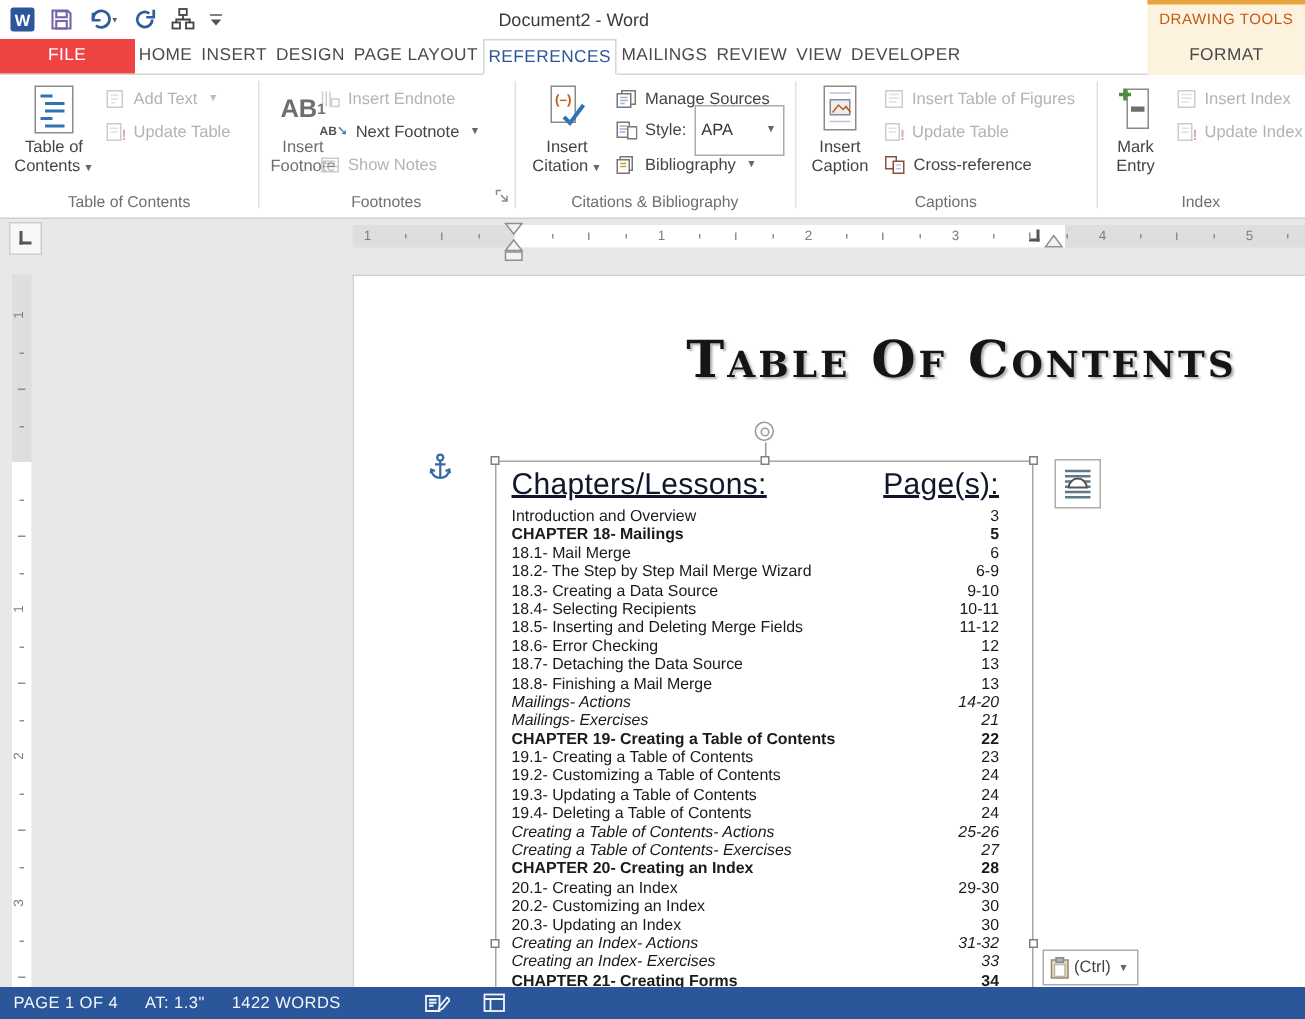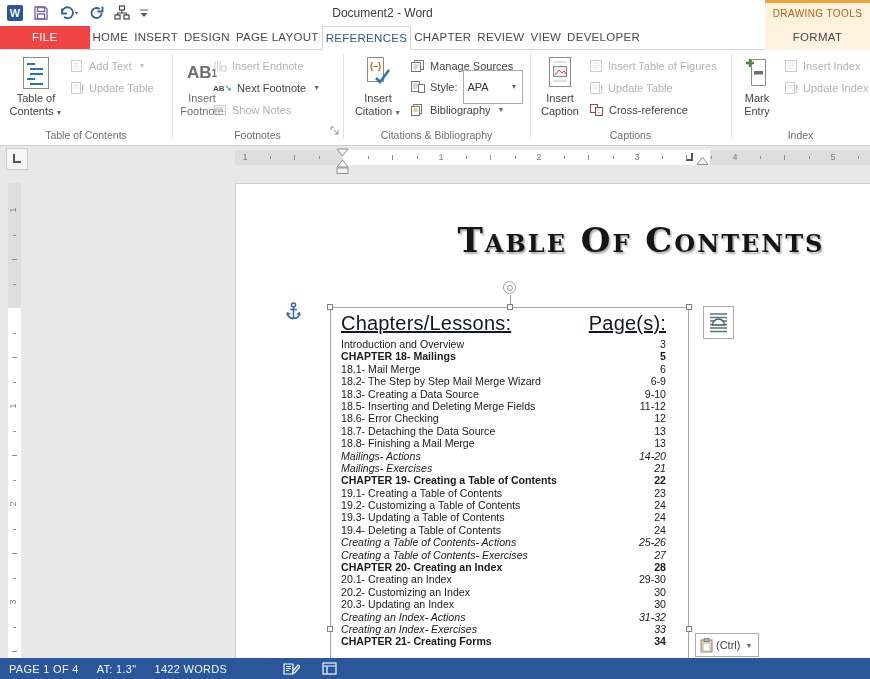--- a/index.html
+++ b/index.html
@@ -145,21 +145,21 @@
     </div>
   </div>
 
   <div class="tabbar">
       <span class="tab file">FILE</span>
       <span class="tab">HOME</span>
       <span class="tab">INSERT</span>
       <span class="tab">DESIGN</span>
       <span class="tab">PAGE LAYOUT</span>
       <span class="tab active">REFERENCES</span>
-      <span class="tab">CHAPTER</span>
+      <span class="tab">MAILINGS</span>
       <span class="tab">REVIEW</span>
       <span class="tab">VIEW</span>
       <span class="tab">DEVELOPER</span>
     </div>
   <div class="ctx-tab tab">FORMAT</div>
 
   <div class="ribbon">
     <div class="vsep" style="left:172px"></div>
     <div class="vsep" style="left:343px"></div>
     <div class="vsep" style="left:530px"></div>
@@ -445,20 +445,24 @@
             </div>
             <div class="toc-row">
               <span>18.2- The Step by Step Mail Merge Wizard</span>
               <span>6-9</span>
             </div>
             <div class="toc-row">
               <span>18.3- Creating a Data Source</span>
               <span>9-10</span>
             </div>
             <div class="toc-row">
+              <span>18.4- Selecting Recipients</span>
+              <span>10-11</span>
+            </div>
+            <div class="toc-row">
               <span>18.5- Inserting and Deleting Merge Fields</span>
               <span>11-12</span>
             </div>
             <div class="toc-row">
               <span>18.6- Error Checking</span>
               <span>12</span>
             </div>
             <div class="toc-row">
               <span>18.7- Detaching the Data Source</span>
               <span>13</span>

